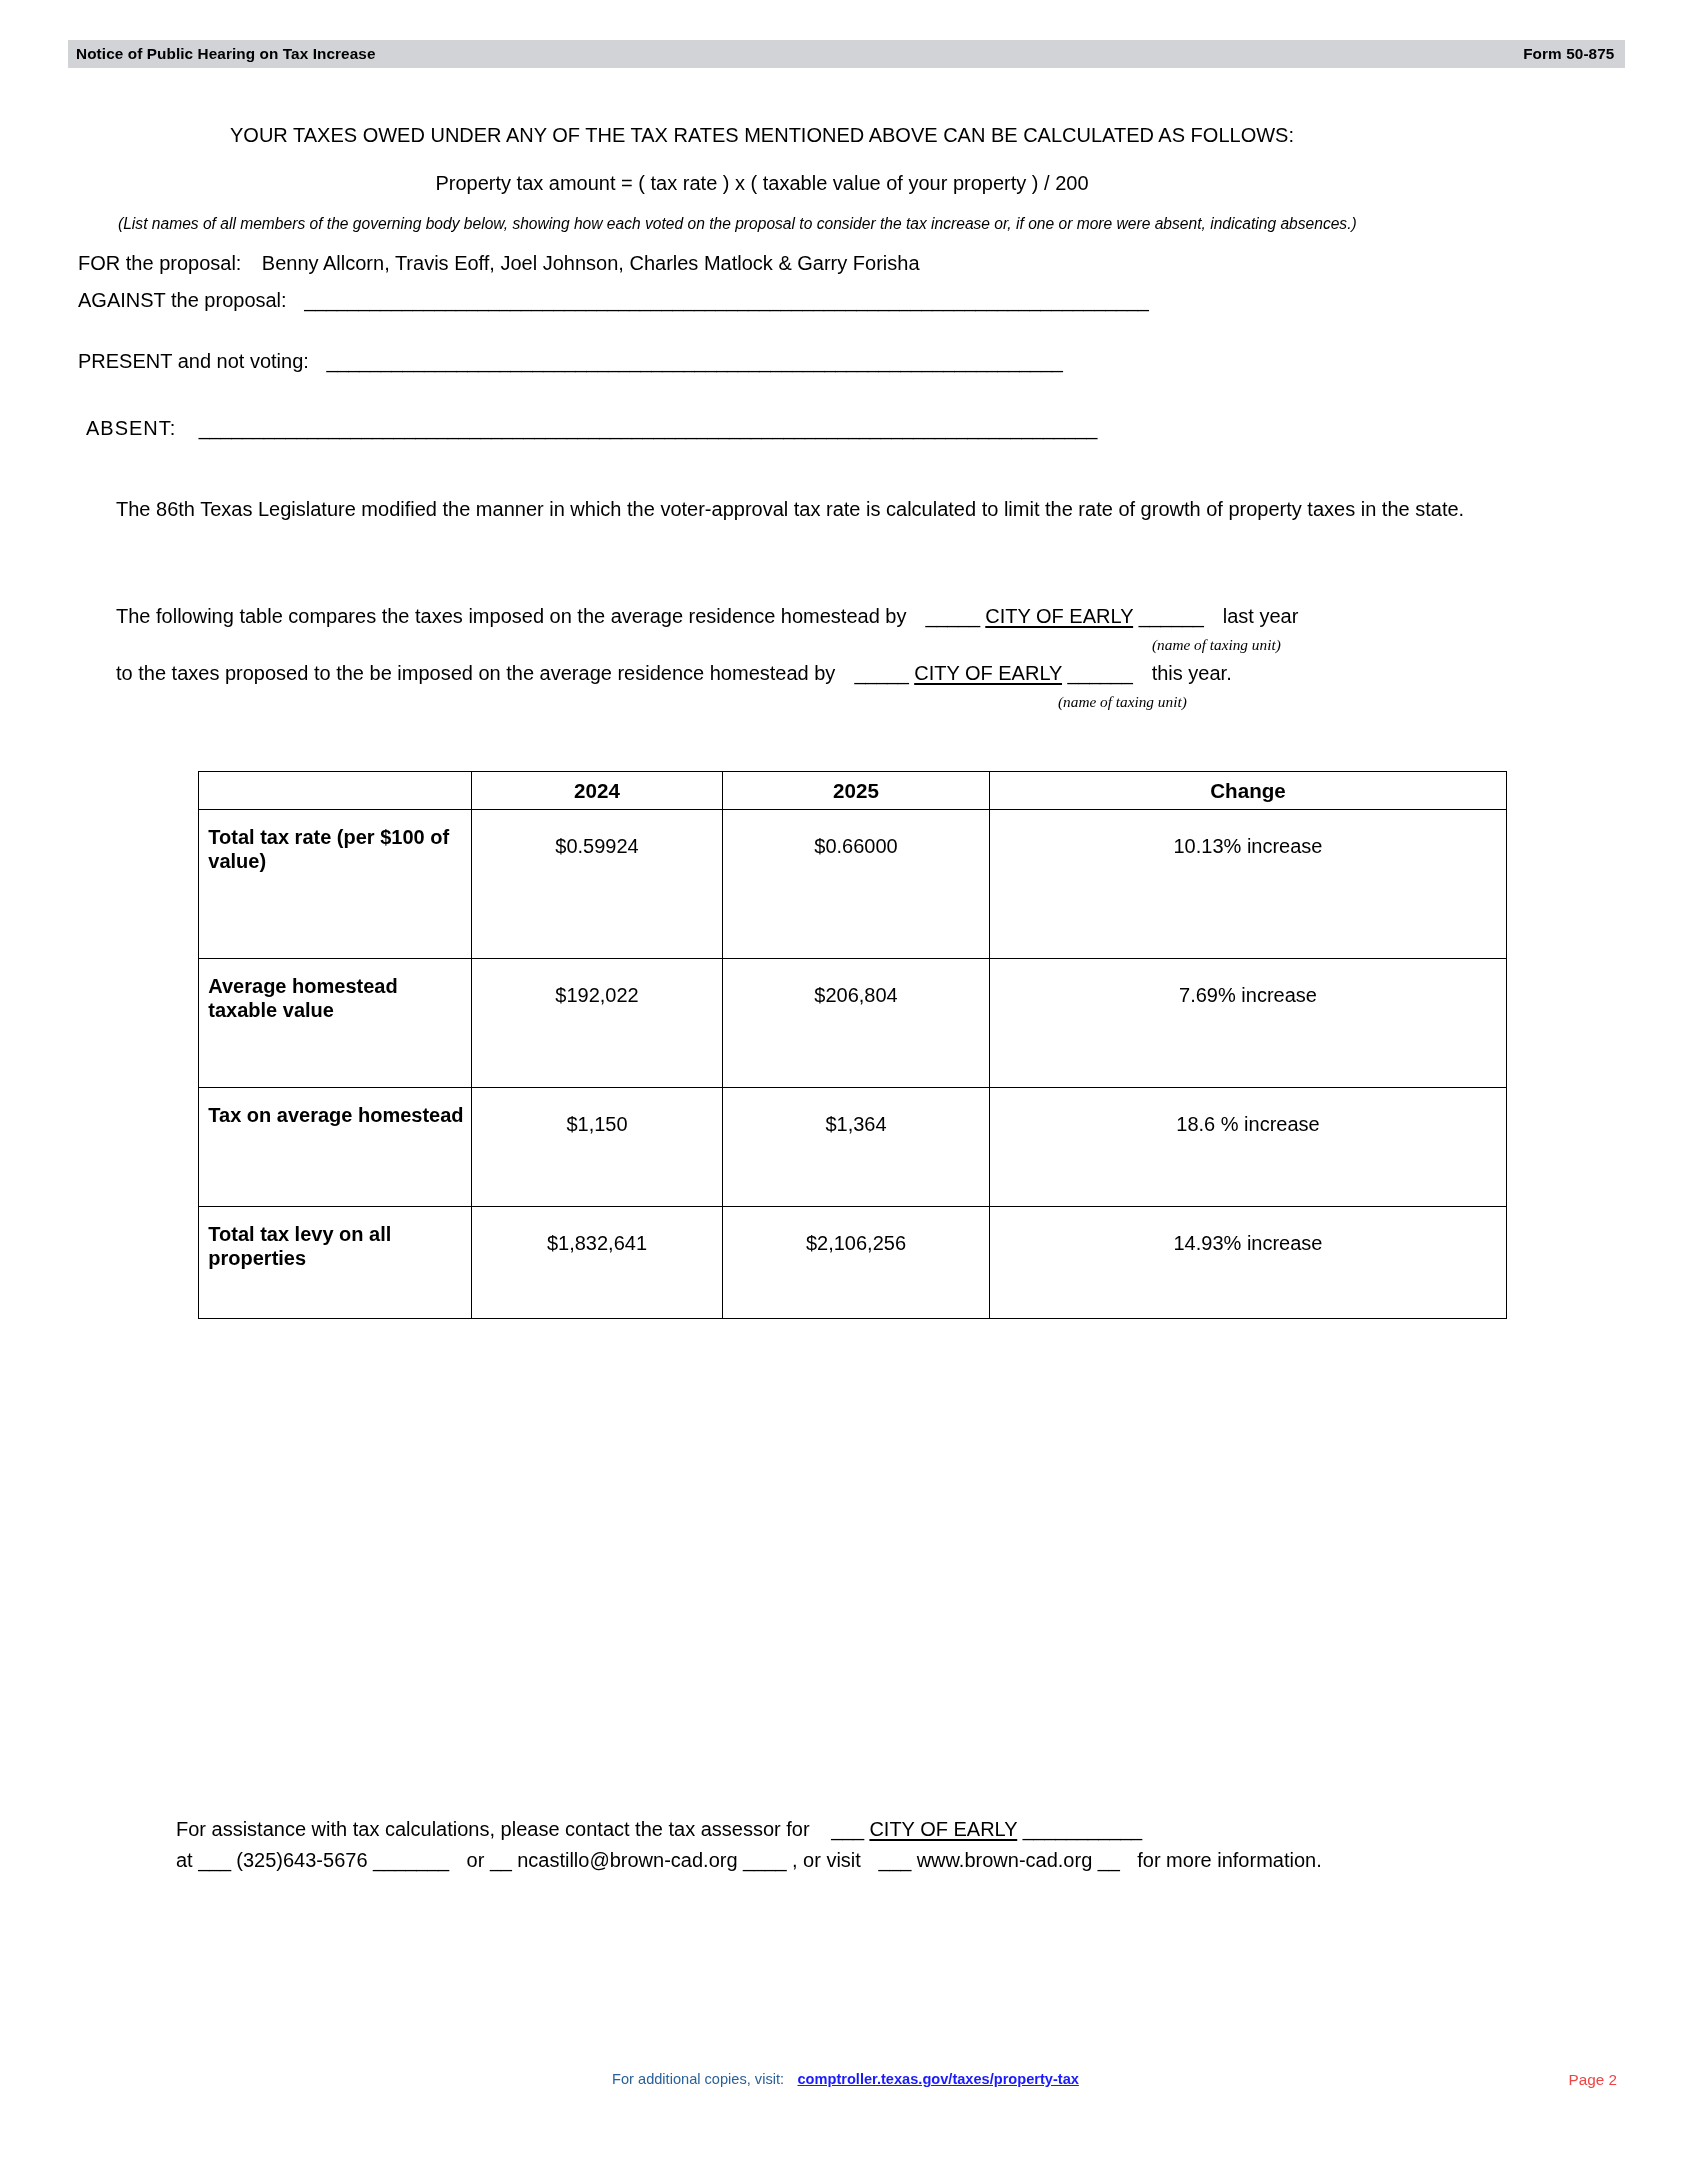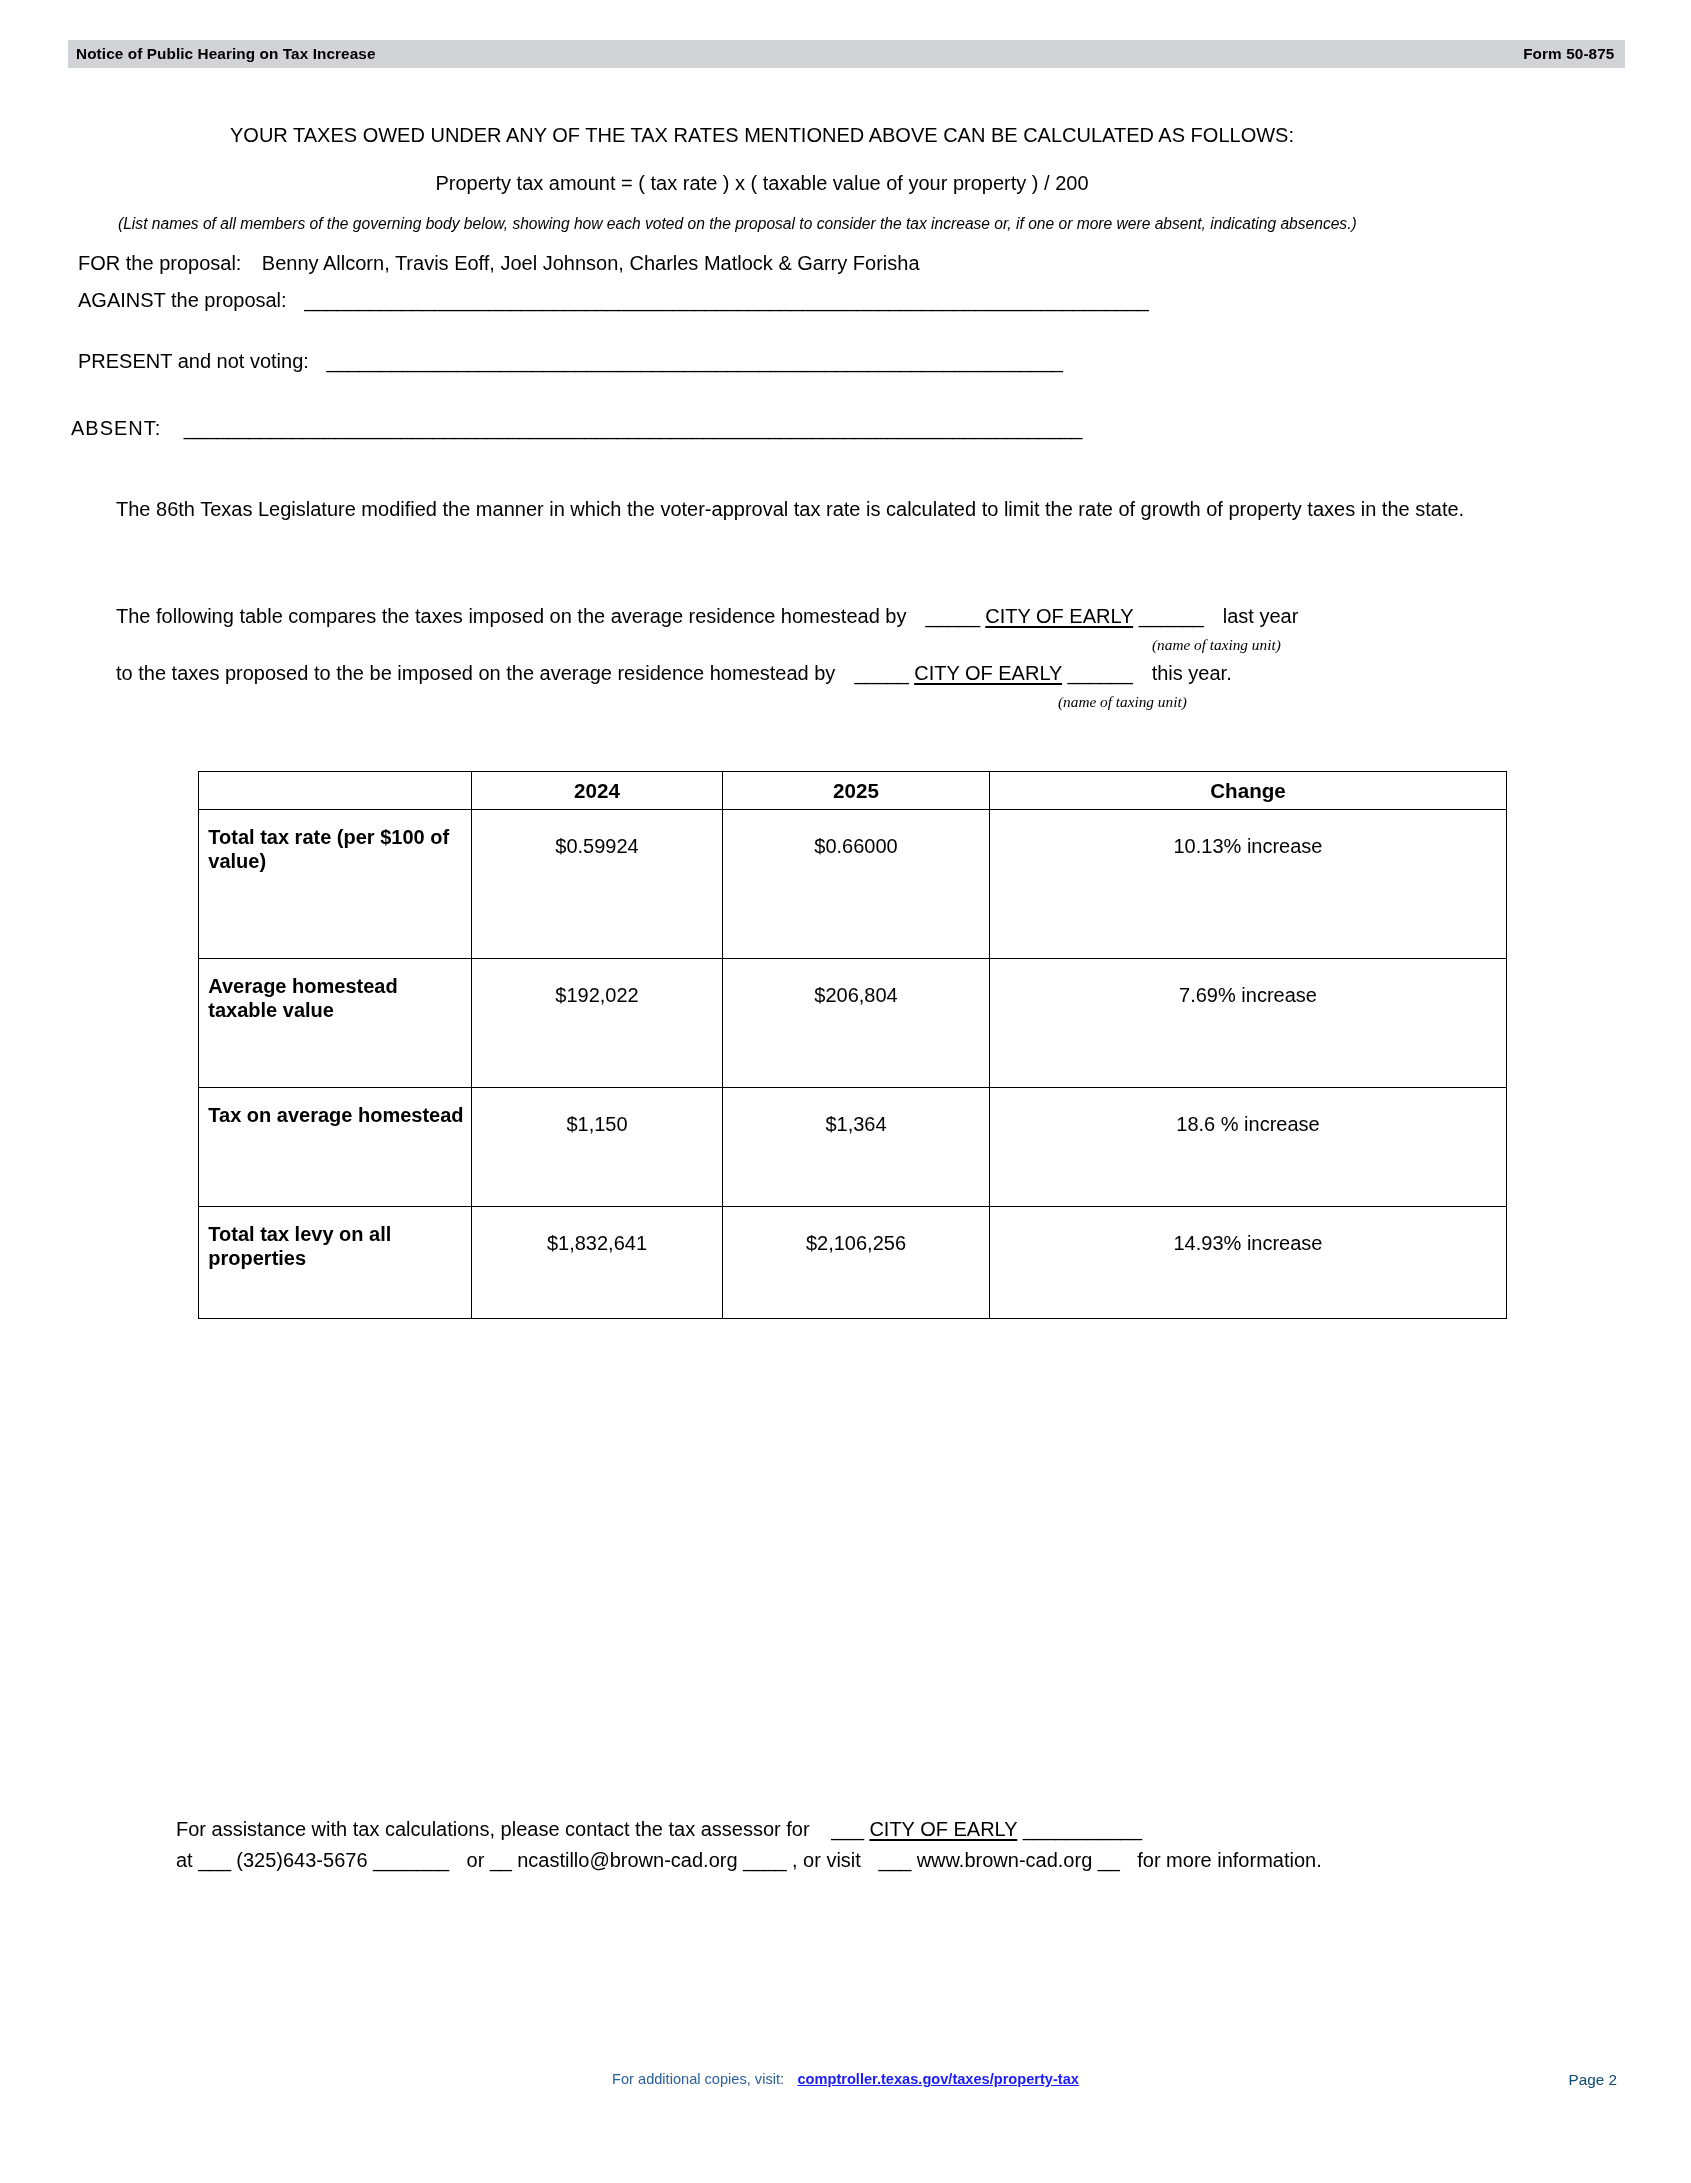--- a/index.html
+++ b/index.html
@@ -151,21 +151,21 @@
   }
   .foot-link {
     color: #1a1aff;
     font-weight: bold;
     text-decoration: underline;
   }
   .foot-page {
     right: 74px;
     text-align: right;
     font-size: 15.3px;
-    color: #0c4a6e;
+    color: #ef4444;
   }
 </style>
 </head>
 <body>
 
 <div id="page">
 
   <div class="header-bar">
     <span class="hb-left">Notice of Public Hearing on Tax Increase</span>
     <span class="hb-right">Form 50-875</span>
@@ -187,21 +187,21 @@
     <span style="display:inline-block;width:9.3px;"></span>
     <span>Benny Allcorn, Travis Eoff, Joel Johnson, Charles Matlock &amp; Garry Forisha</span>
   </div>
 
   <div class="tx" style="left:78px; top:349px;">
     <span>PRESENT and not voting:</span>
     <span style="display:inline-block;width:6.6px;"></span>
     <span class="ul-run">____________________________________________________________________</span>
   </div>
 
-  <div class="tx" style="left:71px; top:416px; letter-spacing:1px;">
+  <div class="tx" style="left:86px; top:416px; letter-spacing:1px;">
     <span>ABSENT:</span>
     <span style="display:inline-block;width:9.3px;"></span>
     <span class="ul-run">___________________________________________________________________________________</span>
   </div>
 
   <div class="body-para" style="left:116px; top:494px; width:1439px; white-space:normal;">The 86th Texas Legislature modified the manner in which the voter-approval tax rate is calculated to limit the rate of growth of property taxes in the state.</div>
 
   <div class="tx" style="left:116px; top:604px;">
     <span>The following table compares the taxes imposed on the average residence homestead by</span>
     <span style="display:inline-block;width:8px;"></span>

